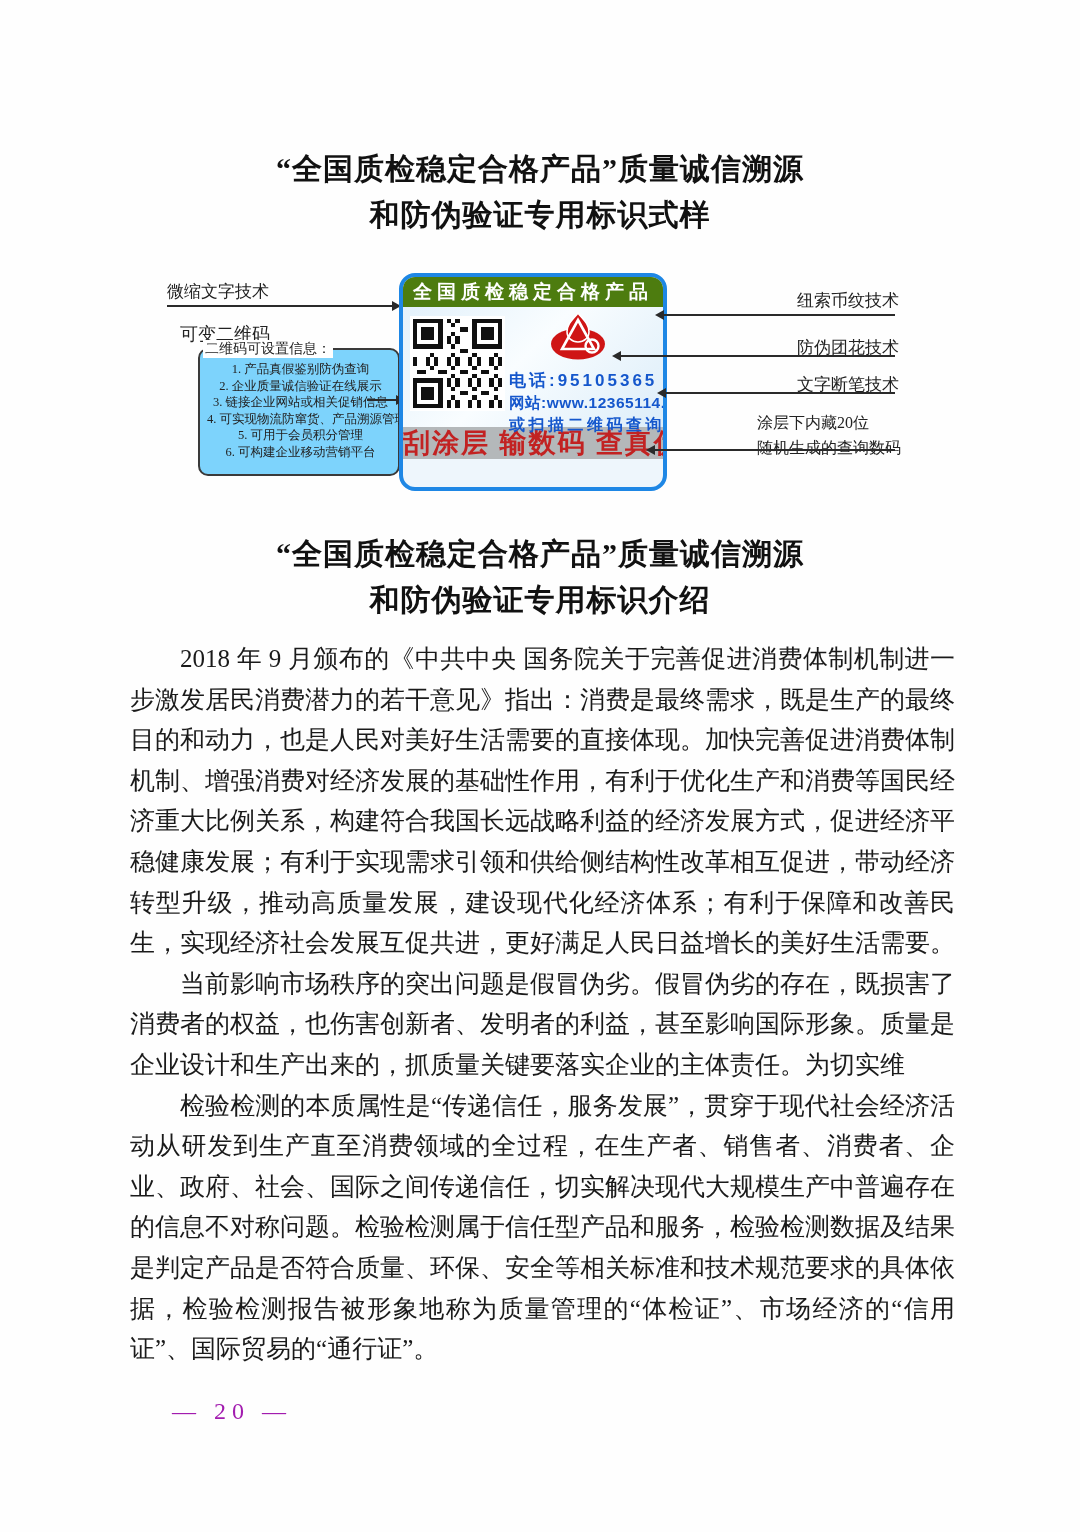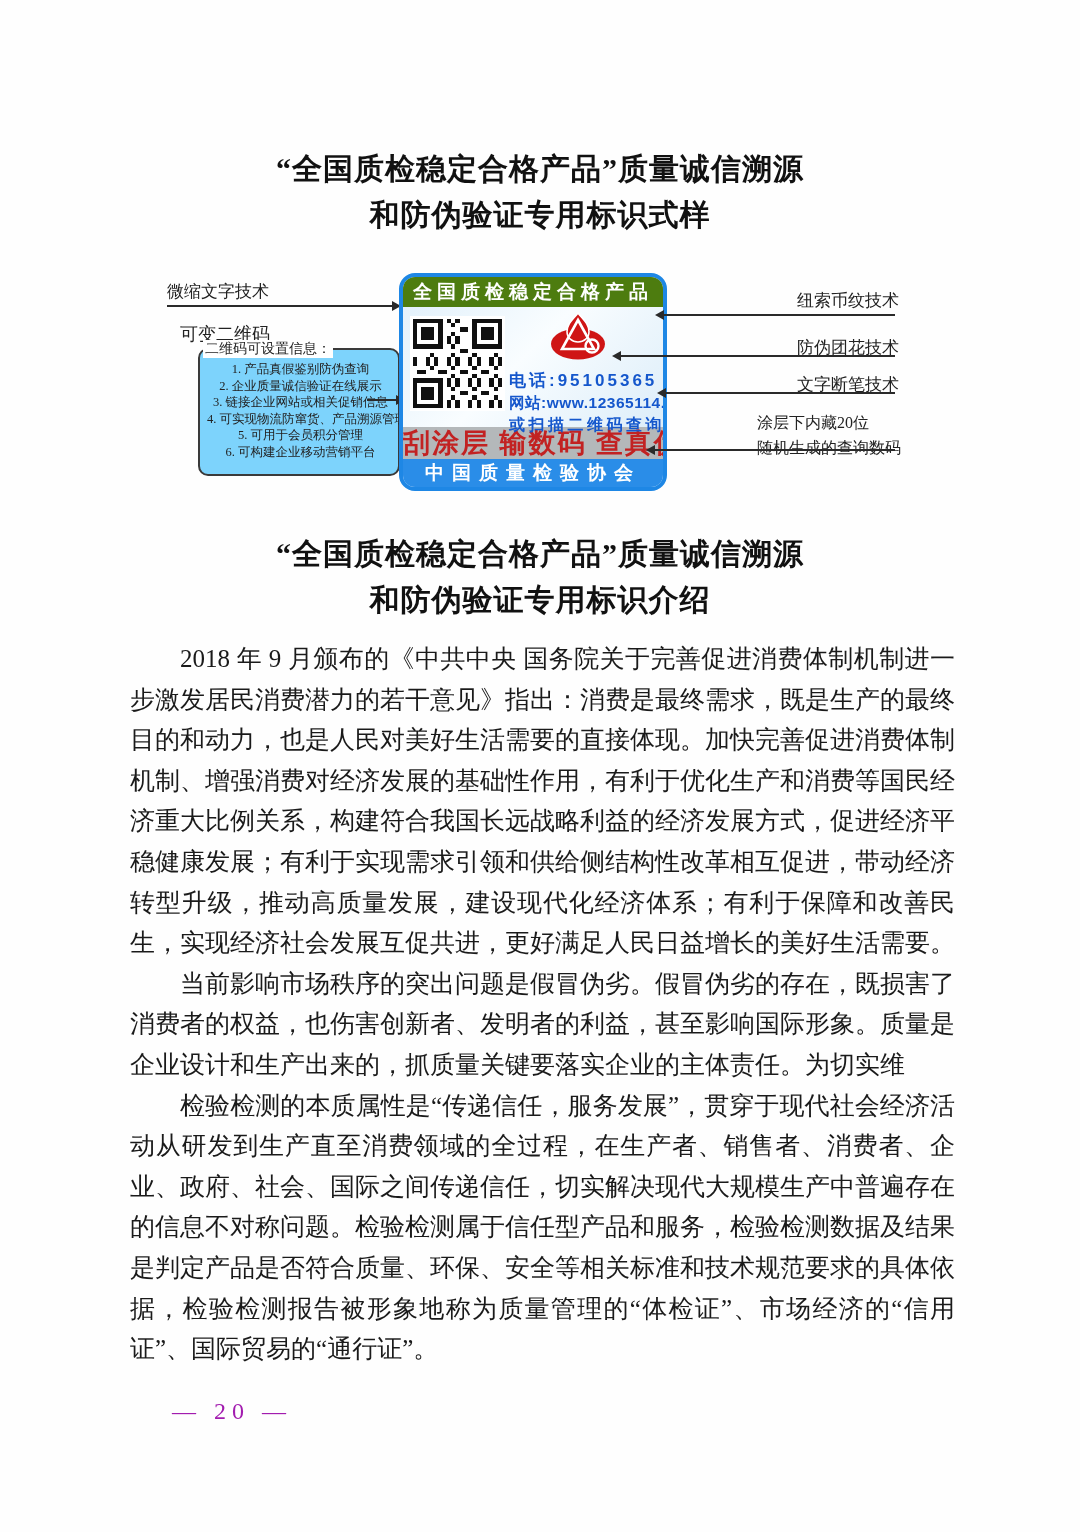--- a/index.html
+++ b/index.html
@@ -204,21 +204,20 @@
             <circle cx="45" cy="35" r="6.5" fill="none" stroke="#ffffff" stroke-width="2.4"></circle>
           </svg>
         </div>
         <div class="stk-contact">
           <div class="stk-phone">电话:95105365</div>
           <div class="stk-site">网站:www.12365114.cn</div>
           <div class="stk-scan">或扫描二维码查询</div>
         </div>
       </div>
       <div class="stk-scratch">刮涂层 输数码 查真伪</div>
-      <div class="stk-footer">中国质量检验协会</div>
     </div>
 
     <div class="ann ann-guill">纽索币纹技术</div>
     <div class="cline al ln-guill">
         <span class="ah"></span>
       </div>
 
     <div class="ann ann-rosette">防伪团花技术</div>
     <div class="cline al ln-rosette">
         <span class="ah"></span>

